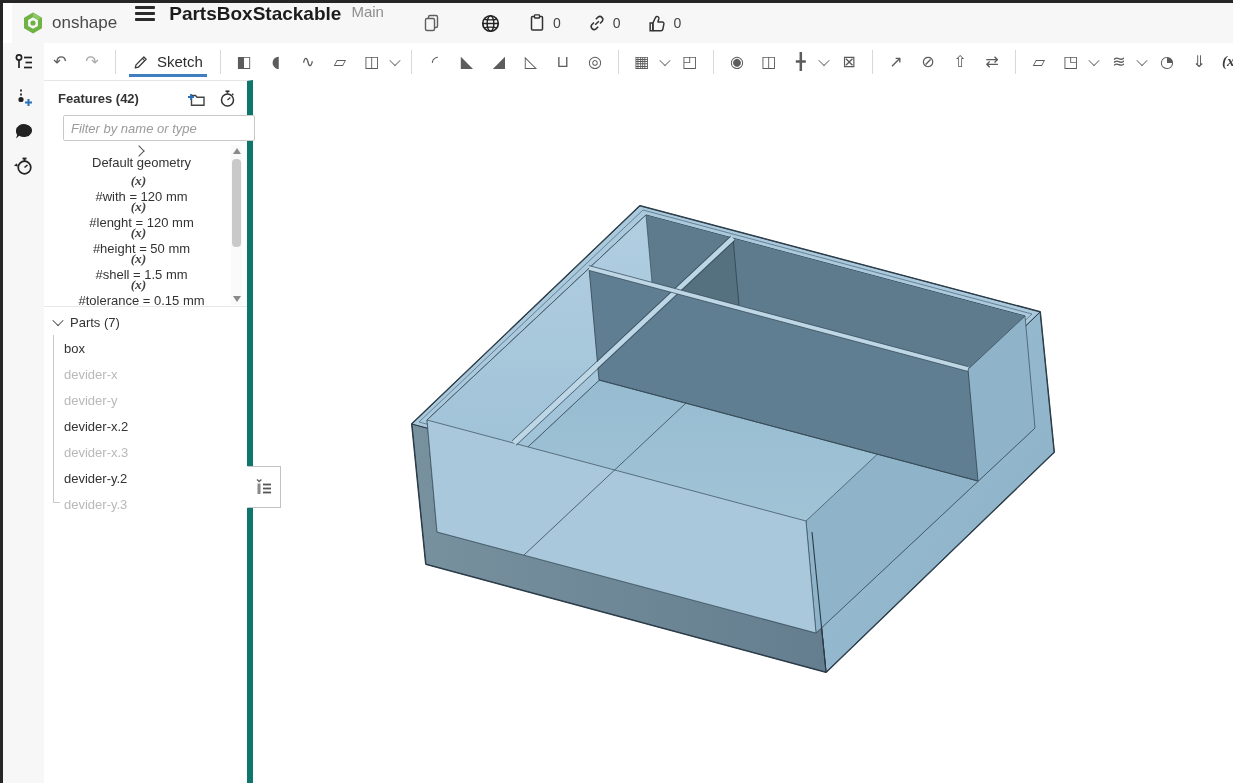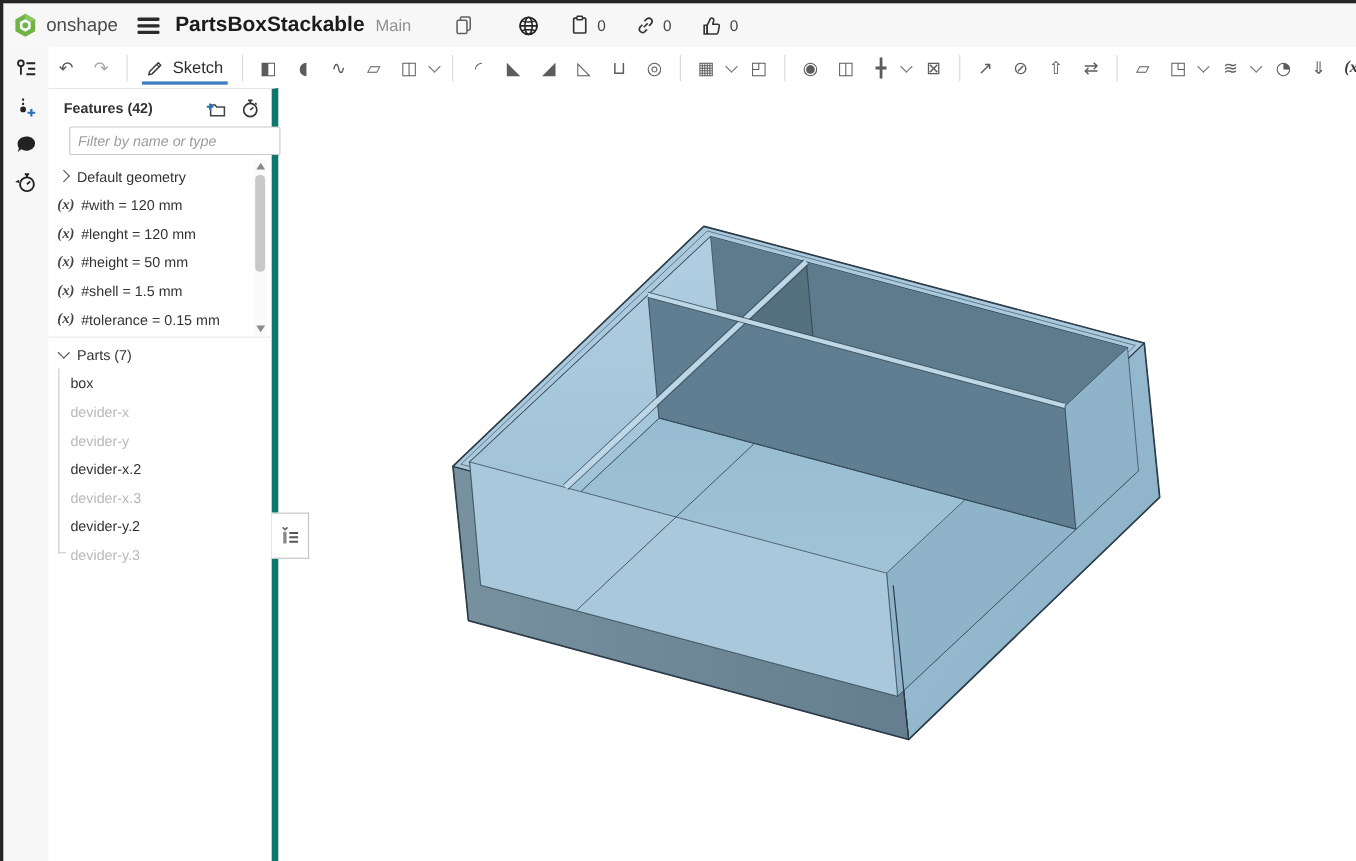--- a/index.html
+++ b/index.html
@@ -2,22 +2,22 @@
 <html><head>
 <meta charset="utf-8">
 <style>
   html,body{margin:0;padding:0;background:#e8e8e8;}
   #app{position:relative;width:1233px;height:783px;background:#fff;overflow:hidden;
        font-family:"Liberation Sans",sans-serif;color:#333;}
   .edge-top{position:absolute;top:0;left:0;width:100%;height:3px;background:#262626;z-index:60;}
   .edge-left{position:absolute;top:0;left:0;width:3px;height:100%;background:#262626;z-index:60;}
 
   
-  #topbar{position:absolute;top:3px;left:2px;right:0;height:40px;background:#f7f7f7;
-          display:flex;align-items:center;}
+  #topbar{position:absolute;top:3px;left:12px;right:0;height:40px;background:#f7f7f7;
+          display:flex;}
   .logo-wrap{display:flex;align-items:center;margin-left:9px;}
   .logo-text{font-size:17px;color:#4a4a4a;margin-left:7px;}
   .burger{width:20px;margin-left:18px;cursor:pointer;}
   .burger div{height:3px;background:#2b2b2b;margin:3px 0;border-radius:1px;}
   .doc-title{font-size:19px;font-weight:bold;color:#1c1c1c;margin-left:14px;white-space:nowrap;}
   .doc-branch{font-size:15px;color:#8f8f8f;margin-left:10px;}
   .tb-iconbtn{display:flex;align-items:center;margin-left:26px;cursor:pointer;}
   .tb-iconbtn svg{display:block;}
   .tb-count{font-size:14px;color:#444;margin-left:6px;}
   .gap-lg{margin-left:38px;}
@@ -47,21 +47,21 @@
   #features-panel{position:absolute;top:80px;left:44px;width:203px;bottom:0;background:#fff;
                   border-right:6px solid #0f766e;border-top:1px solid #e6e6e6;z-index:4;}
   .panel-header{height:30px;display:flex;align-items:center;padding:2px 10px 0 14px;}
   .panel-title{font-size:13px;font-weight:bold;color:#333;flex:1;}
   .ph-icon{margin-left:12px;cursor:pointer;display:flex;}
   .filter-row{display:flex;align-items:center;padding:2px 9px 6px 11px;}
   .filter-input{flex:1;height:24px;margin-left:8px;border:1px solid #c9c9c9;border-radius:2px;
                 font-family:"Liberation Sans",sans-serif;font-size:13px;padding:0 7px;color:#333;outline:none;}
   .filter-input::placeholder{color:#9b9b9b;font-style:italic;}
   #feature-rows{position:relative;padding-right:16px;}
-  .frow{height:26px;display:flex;align-items:center;padding-left:8px;font-size:13px;color:#333;cursor:pointer;white-space:nowrap;}
+  .frow{height:26px;display:flex;align-items:center;padding-left:8px;font-size:13px;color:#333;cursor:pointer;white-space:nowrap;flex-direction:column;}
   .chev-r{width:7px;height:7px;border-right:1.7px solid #555;border-bottom:1.7px solid #555;
           transform:rotate(-45deg);margin:0 8px 0 2px;flex:none;}
   .chev-down{width:7px;height:7px;border-right:1.7px solid #555;border-bottom:1.7px solid #555;
           transform:rotate(45deg) translate(-1px,-1px);margin:0 8px 0 2px;flex:none;}
   .varglyph{font-family:"Liberation Serif",serif;font-style:italic;font-size:13.5px;color:#444;
             margin-right:6px;flex:none;font-weight:bold;}
   .vscroll{position:absolute;top:64px;right:5px;width:11px;height:160px;background:#fafafa;}
   .vs-arrow{width:0;height:0;border-left:4px solid transparent;border-right:4px solid transparent;margin:3px auto;}
   .vs-up{border-bottom:6px solid #8a8a8a;}
   .vs-down{border-top:6px solid #8a8a8a;position:absolute;bottom:0;left:1.5px;}

